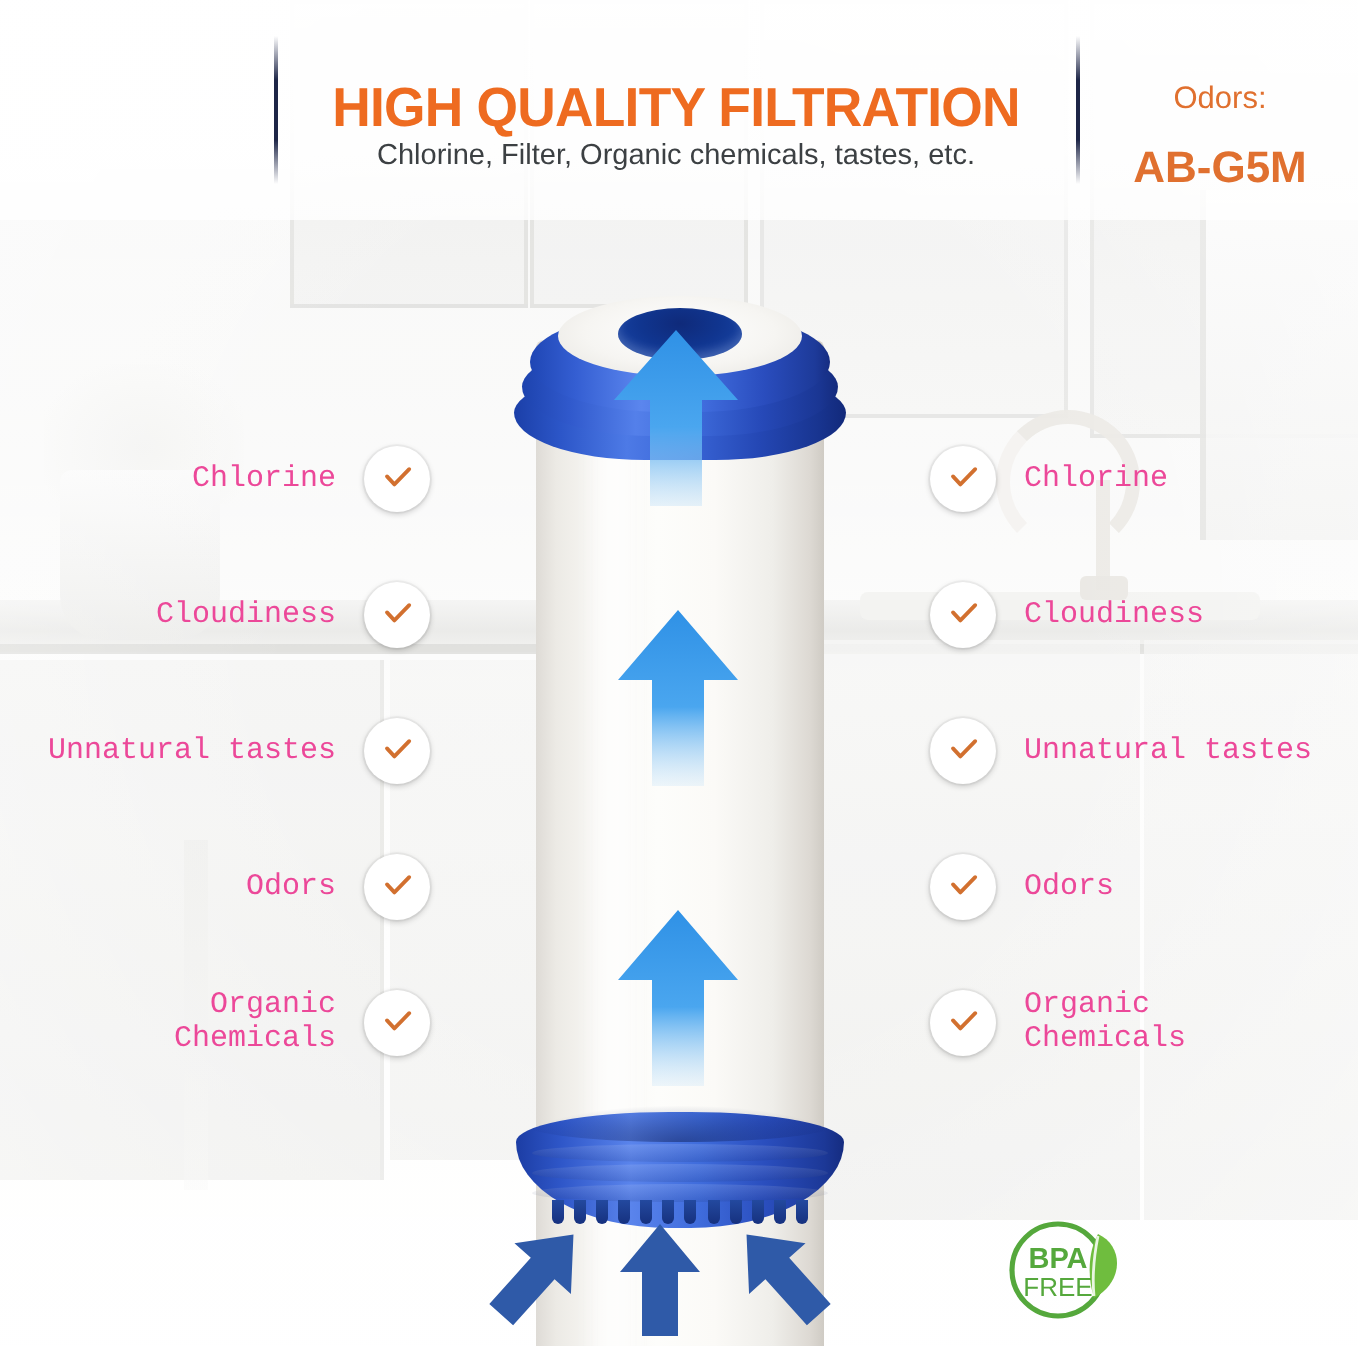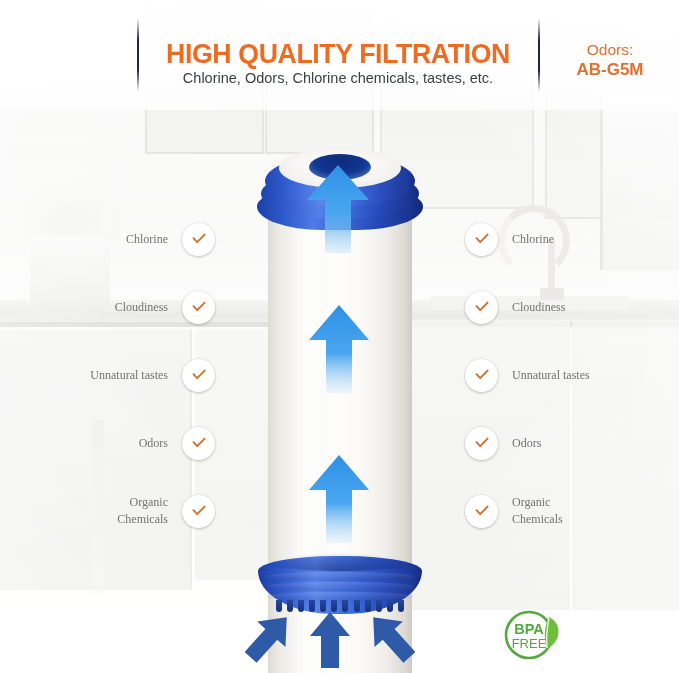--- a/index.html
+++ b/index.html
@@ -196,21 +196,21 @@
   }
   #filter-block {
     position: absolute;
     left: 548px; top: 40px;
     width: 124px;
     text-align: center;
     color: #e0702f;
     font-family: "Liberation Sans", sans-serif;
   }
   #filter-label { font-size: 15.5px; line-height: 19px; }
-  #filter-model { font-size: 17px; font-weight: bold; line-height: 22px; }
+  #filter-model { font-size: 22px; font-weight: bold; line-height: 22px; margin-top: 14px; }
 
   
   .benefit-col {
     position: absolute;
     z-index: 4;
     width: 200px;
   }
   #benefits-left { left: 15px; top: 205px; }
   #benefits-right { left: 465px; top: 205px; }
 
@@ -218,24 +218,24 @@
     display: flex;
     align-items: center;
     height: 68px;
     gap: 14px;
   }
   #benefits-left .benefit-row { justify-content: flex-end; }
   #benefits-right .benefit-row { justify-content: flex-start; }
   #benefits-right .benefit-row { flex-direction: row; }
 
   .benefit-label {
-    font-family: Liberation Serif, serif;
-    font-size: 12px;
+    font-family: Liberation Mono, monospace;
+    font-size: 15px;
     line-height: 17px;
-    color: #737373;
+    color: #ec4899;
   }
   #benefits-left .benefit-label { text-align: right; }
   #benefits-right .benefit-label { text-align: left; }
 
   .check-circle {
     flex: 0 0 auto;
     width: 33px; height: 33px;
     border-radius: 50%;
     background: #ffffff;
     box-shadow: 0 1px 3px rgba(0,0,0,0.20), 0 0 0 1px rgba(0,0,0,0.035);
@@ -609,21 +609,21 @@
     </div>
 
   </div>
 
   <div id="header">
 
 
     <div class="hdr-divider" id="hdr-divider-1"></div>
 
     <div id="hdr-title">HIGH QUALITY FILTRATION</div>
-    <div id="hdr-subtitle">Chlorine, Odors, Chlorine chemicals, tastes, etc.</div>
+    <div id="hdr-subtitle">Chlorine, Filter, Organic chemicals, tastes, etc.</div>
 
     <div class="hdr-divider" id="hdr-divider-2"></div>
 
     <div id="filter-block">
       <div id="filter-label">Odors:</div>
       <div id="filter-model">AB-G5M</div>
     </div>
   </div>
 
 </div>

